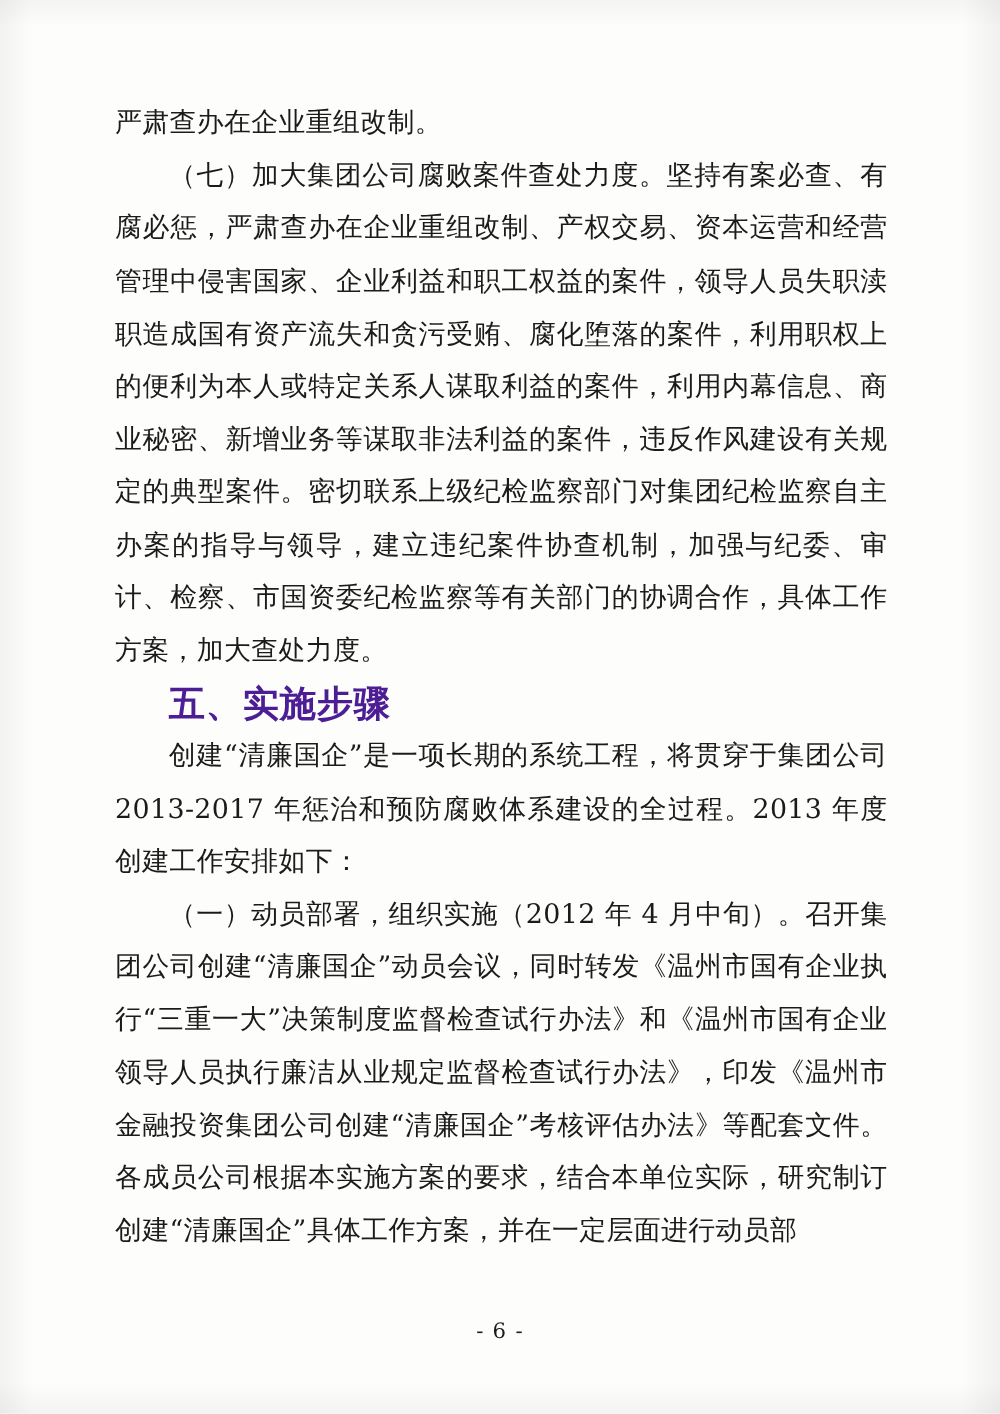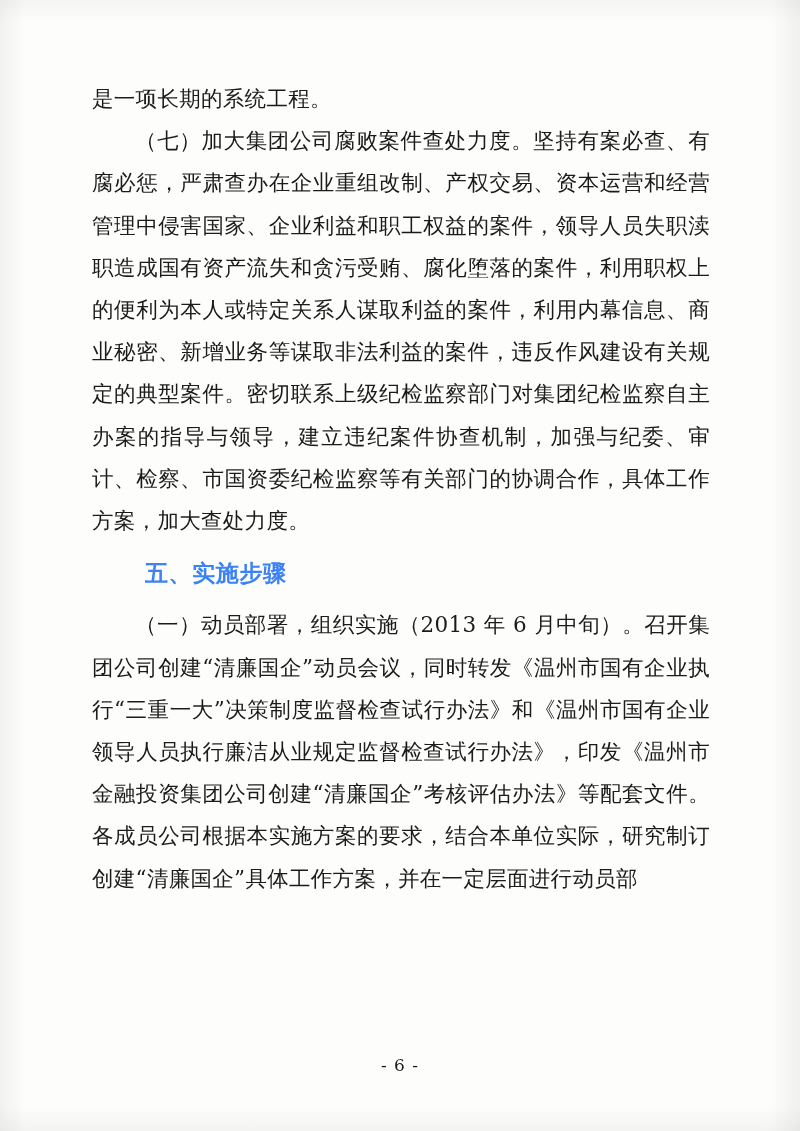--- a/index.html
+++ b/index.html
@@ -44,51 +44,52 @@
     text-align: justify;
     text-justify: inter-ideograph;
     letter-spacing: 0.3px;
     margin: 0;
     text-indent: 0;
   }
   .para.indent {
     text-indent: 43px;
   }
   .heading {
-    font-size: 23px;
+    font-size: 29px;
     line-height: 42.2px;
-    color: #3b82f6;
+    color: #4c1d95;
     font-weight: bold;
     font-family: "DejaVu Sans", "Liberation Sans", sans-serif;
     text-indent: 43px;
-    margin: 10px;
+    margin: 0;
     letter-spacing: 0.6px;
   }
   .footer {
     position: absolute;
     left: 0;
     right: 0;
     bottom: 56px;
     text-align: center;
     font-size: 17px;
     color: #1b1b1b;
     letter-spacing: 1px;
   }
 </style>
 </head>
 <body>
 
 <div class="page">
   <div class="content">
 
-    <p class="para">是一项长期的系统工程。</p>
+    <p class="para">严肃查办在企业重组改制。</p>
 
     <p class="para indent">（七）加大集团公司腐败案件查处力度。坚持有案必查、有腐必惩，严肃查办在企业重组改制、产权交易、资本运营和经营管理中侵害国家、企业利益和职工权益的案件，领导人员失职渎职造成国有资产流失和贪污受贿、腐化堕落的案件，利用职权上的便利为本人或特定关系人谋取利益的案件，利用内幕信息、商业秘密、新增业务等谋取非法利益的案件，违反作风建设有关规定的典型案件。密切联系上级纪检监察部门对集团纪检监察自主办案的指导与领导，建立违纪案件协查机制，加强与纪委、审计、检察、市国资委纪检监察等有关部门的协调合作，具体工作方案，加大查处力度。</p>
 
     <p class="heading">五、实施步骤</p>
 
+    <p class="para indent">创建“清廉国企”是一项长期的系统工程，将贯穿于集团公司 2013-2017 年惩治和预防腐败体系建设的全过程。2013 年度创建工作安排如下：</p>
 
-    <p class="para indent">（一）动员部署，组织实施（2013 年 6 月中旬）。召开集团公司创建“清廉国企”动员会议，同时转发《温州市国有企业执行“三重一大”决策制度监督检查试行办法》和《温州市国有企业领导人员执行廉洁从业规定监督检查试行办法》，印发《温州市金融投资集团公司创建“清廉国企”考核评估办法》等配套文件。各成员公司根据本实施方案的要求，结合本单位实际，研究制订创建“清廉国企”具体工作方案，并在一定层面进行动员部</p>
+    <p class="para indent">（一）动员部署，组织实施（2012 年 4 月中旬）。召开集团公司创建“清廉国企”动员会议，同时转发《温州市国有企业执行“三重一大”决策制度监督检查试行办法》和《温州市国有企业领导人员执行廉洁从业规定监督检查试行办法》，印发《温州市金融投资集团公司创建“清廉国企”考核评估办法》等配套文件。各成员公司根据本实施方案的要求，结合本单位实际，研究制订创建“清廉国企”具体工作方案，并在一定层面进行动员部</p>
 
   </div>
 
   <div class="footer">- 6 -</div>
 </div>
 
 </body></html>

